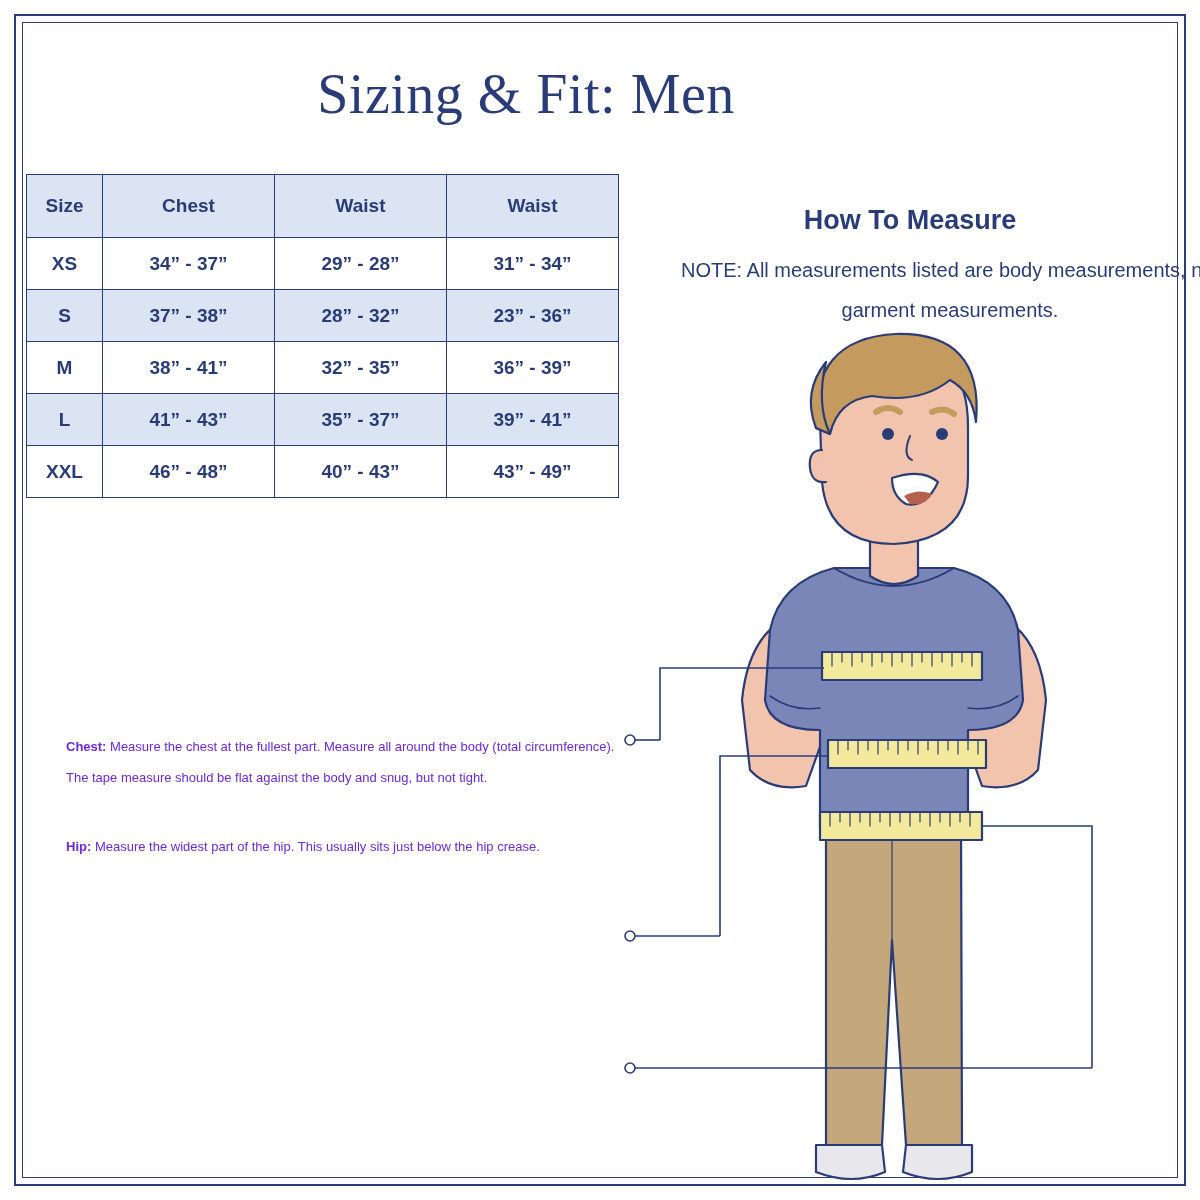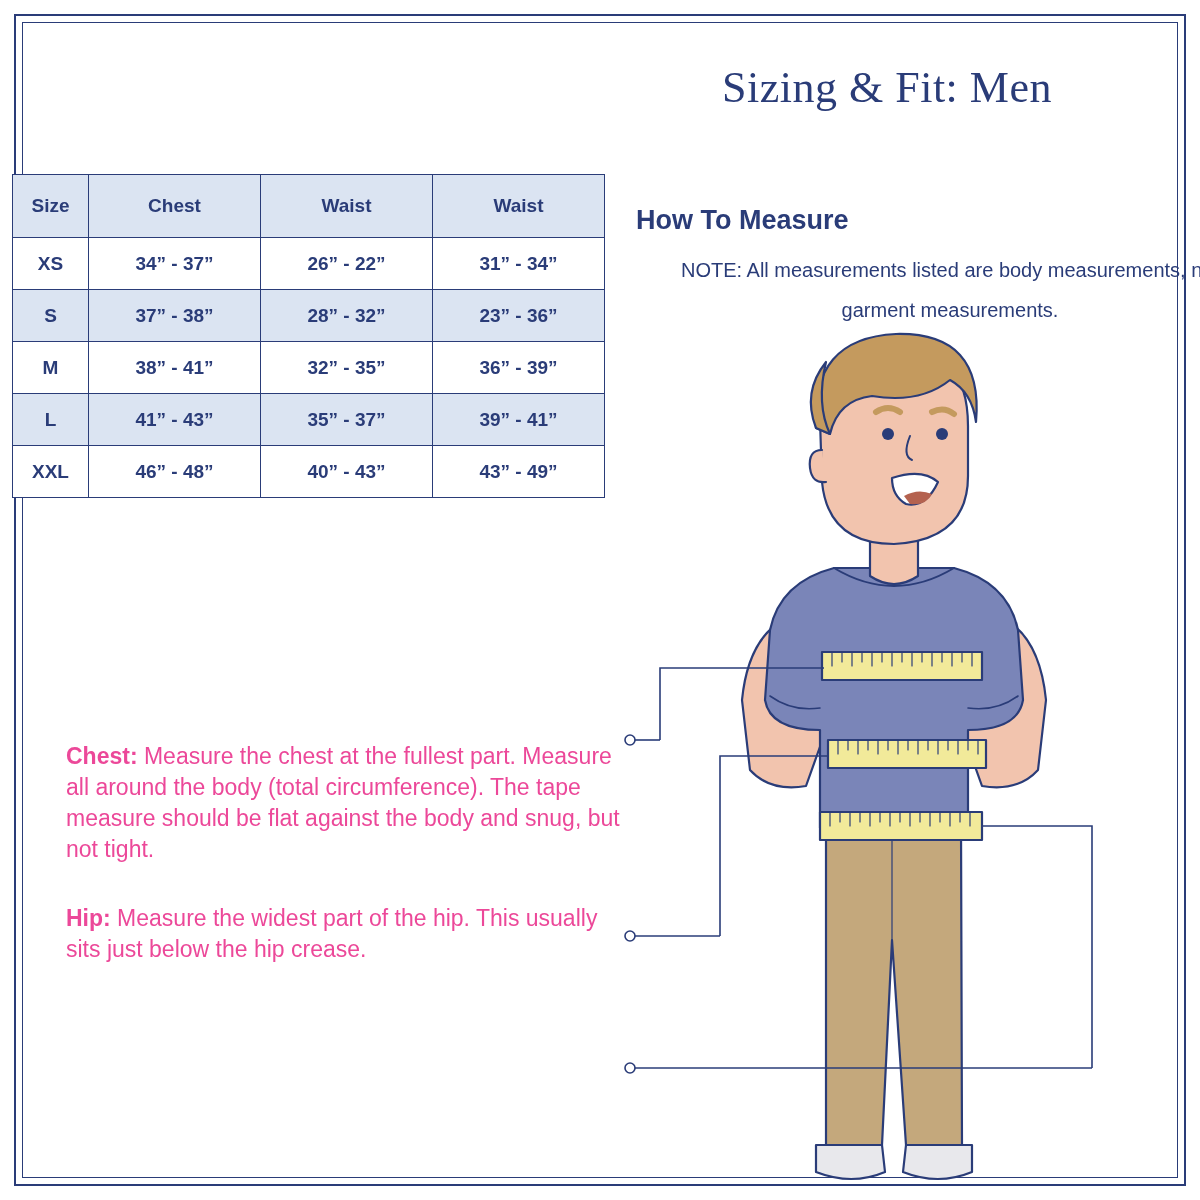--- a/index.html
+++ b/index.html
@@ -35,30 +35,30 @@
     width: 1156px;
     height: 1156px;
     border: 1px solid #2a3c78;
     box-sizing: border-box;
   }
   .title {
     position: absolute;
     left: 0;
     top: 62px;
     width: 1052px;
-    text-align: right;
+    text-align: center;
     font-family: "Liberation Serif", serif;
-    font-size: 44px;
+    font-size: 56px;
     color: #2a3c78;
     letter-spacing: 0.5px;
   }
   
   .size-table {
     position: absolute;
-    left: 12px;
+    left: 26px;
     top: 174px;
     width: 592px;
     border-collapse: collapse;
     table-layout: fixed;
     border-radius: 7px;
   }
   .size-table th, .size-table td {
     border: 1px solid #2a3c78;
     text-align: center;
     color: #2a3c78;
@@ -81,33 +81,33 @@
   .col-size { width: 76px; }
   .col-meas { width: 172px; }
   
   .instructions {
     position: absolute;
     left: 66px;
     top: 718px;
     width: 560px;
   }
   .instr-block {
-    font-size: 23px;
+    font-size: 13px;
     line-height: 31px;
-    color: #ec4899;
+    color: #6d28d9;
     margin-bottom: 38px;
   }
   .instr-block b { font-weight: bold; }
   
   .how-title {
     position: absolute;
     left: 636px;
     top: 205px;
     width: 548px;
-    text-align: left;
+    text-align: center;
     font-size: 27px;
     font-weight: bold;
     color: #2a3c78;
   }
   .how-note {
     position: absolute;
     left: 676px;
     top: 250px;
     width: 548px;
     text-align: center;
@@ -147,21 +147,21 @@
         <th class="col-size">Size</th>
         <th class="col-meas">Chest</th>
         <th class="col-meas">Waist</th>
         <th class="col-meas">Waist</th>
       </tr>
     </thead>
     <tbody>
       <tr>
         <td>XS</td>
         <td>34” - 37”</td>
-        <td>26” - 22”</td>
+        <td>29” - 28”</td>
         <td>31” - 34”</td>
       </tr>
       <tr>
         <td>S</td>
         <td>37” - 38”</td>
         <td>28” - 32”</td>
         <td>23” - 36”</td>
       </tr>
       <tr>
         <td>M</td>

